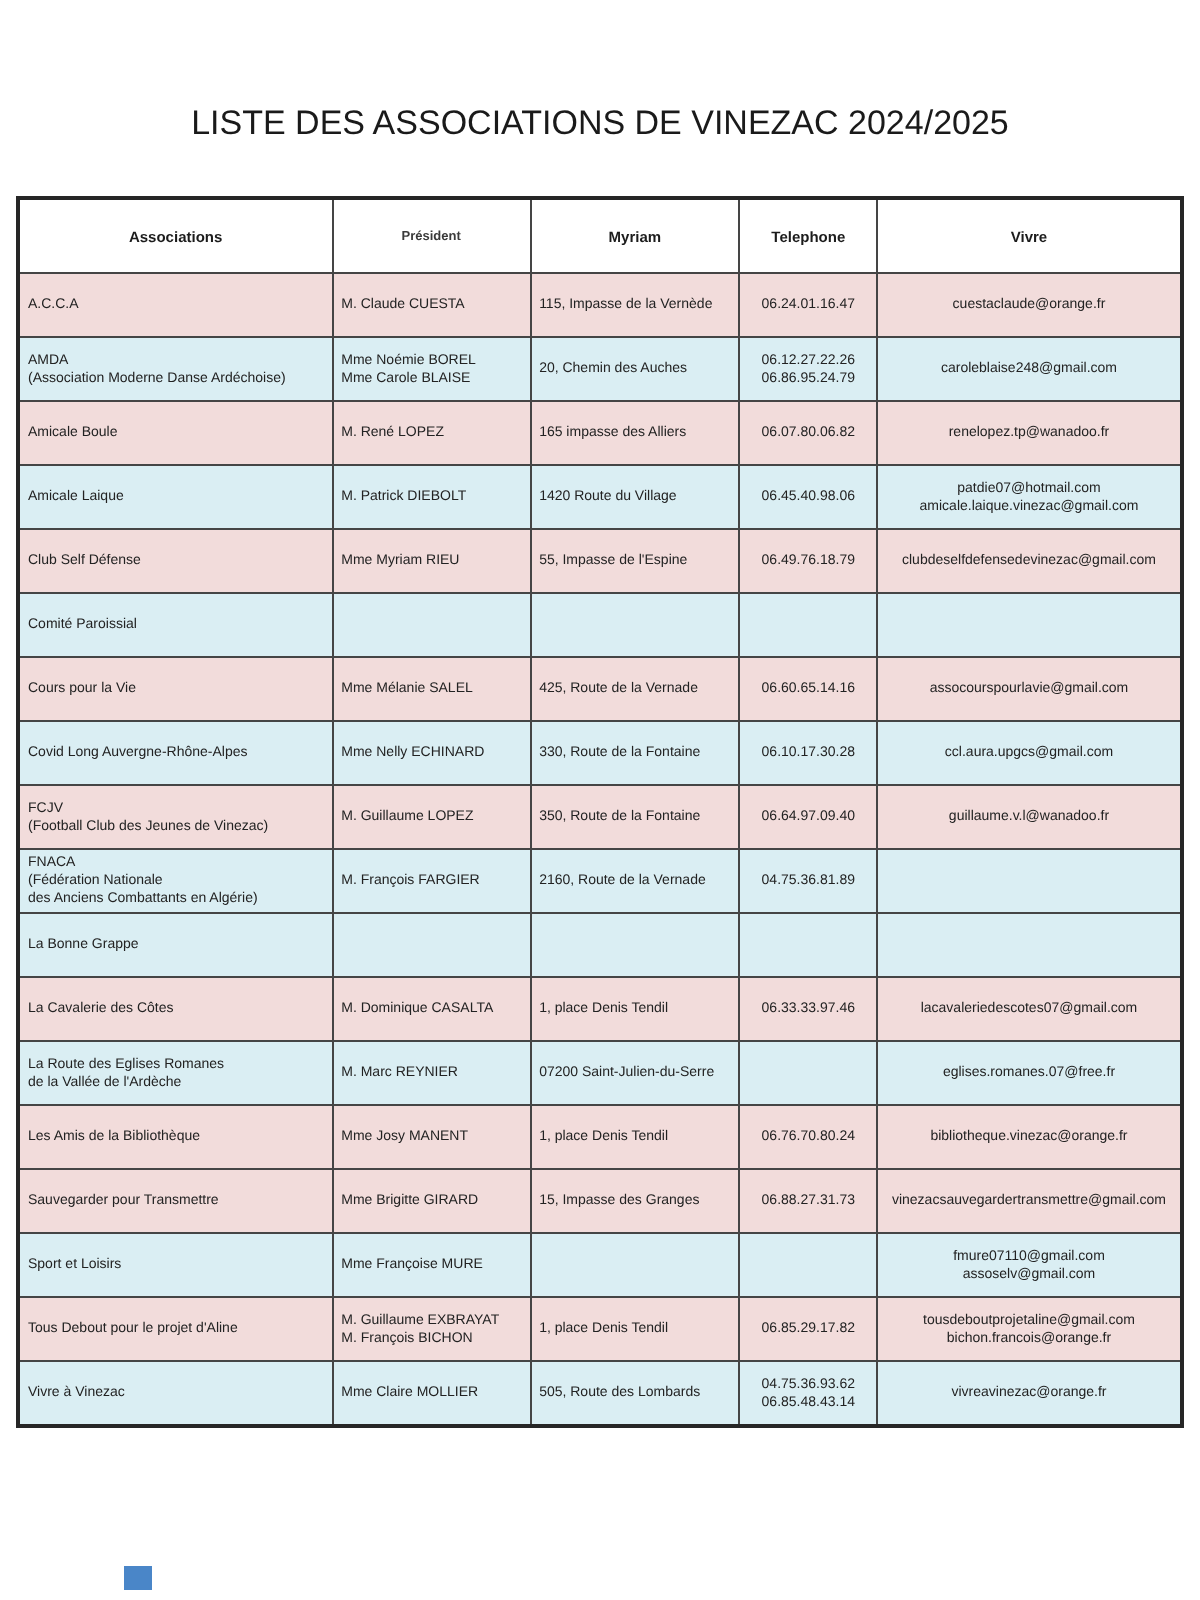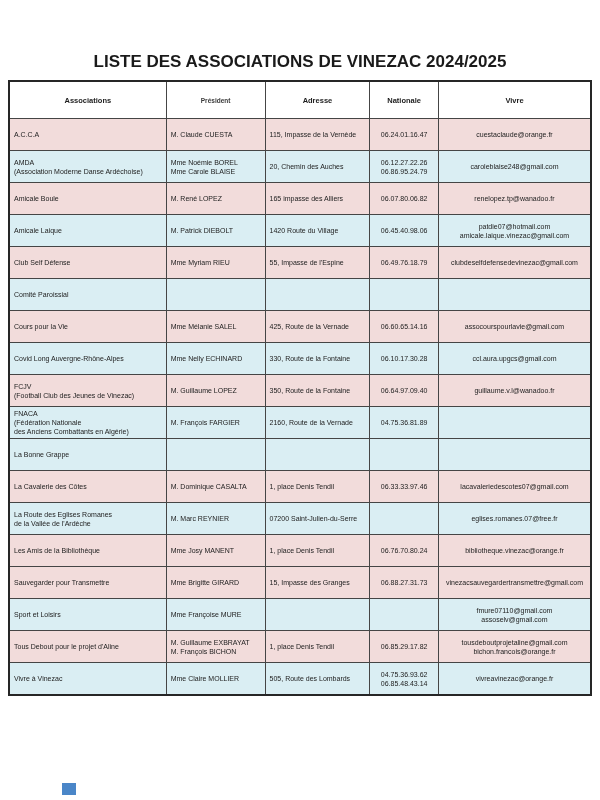--- a/index.html
+++ b/index.html
@@ -17,27 +17,27 @@
     height: 800px;
     background: #ffffff;
   }
   .doc-title {
     position: absolute;
     top: 52px;
     left: 0;
     width: 100%;
     text-align: center;
     font-size: 17px;
-    font-weight: 700;
+    font-weight: 400;
     color: #1a1a1a;
     letter-spacing: 0px;
   }
   table.assoc-table {
     position: absolute;
-    top: 80px;
+    top: 98px;
     left: 8px;
     width: 584px;
     border-collapse: collapse;
     table-layout: fixed;
     border: 2px solid #262626;
   }
   .assoc-table th, .assoc-table td {
     border: 1px solid #454545;
     font-size: 7px;
     line-height: 9px;
@@ -85,22 +85,22 @@
       <col style="width:27%">
       <col style="width:17%">
       <col style="width:18%">
       <col style="width:11.8%">
       <col style="width:26.2%">
     </colgroup>
     <thead>
       <tr>
         <th>Associations</th>
         <th class="h-president">Président</th>
-        <th>Adresse</th>
-        <th>Nationale</th>
+        <th>Myriam</th>
+        <th>Telephone</th>
         <th>Vivre</th>
       </tr>
     </thead>
     <tbody>
         <tr class="row-pink">
     <td class="c-assoc">A.C.C.A</td>
     <td class="c-pres">M. Claude CUESTA</td>
     <td class="c-addr">115, Impasse de la Vernède</td>
     <td class="c-tel">06.24.01.16.47</td>
     <td class="c-mail">cuestaclaude@orange.fr</td>

